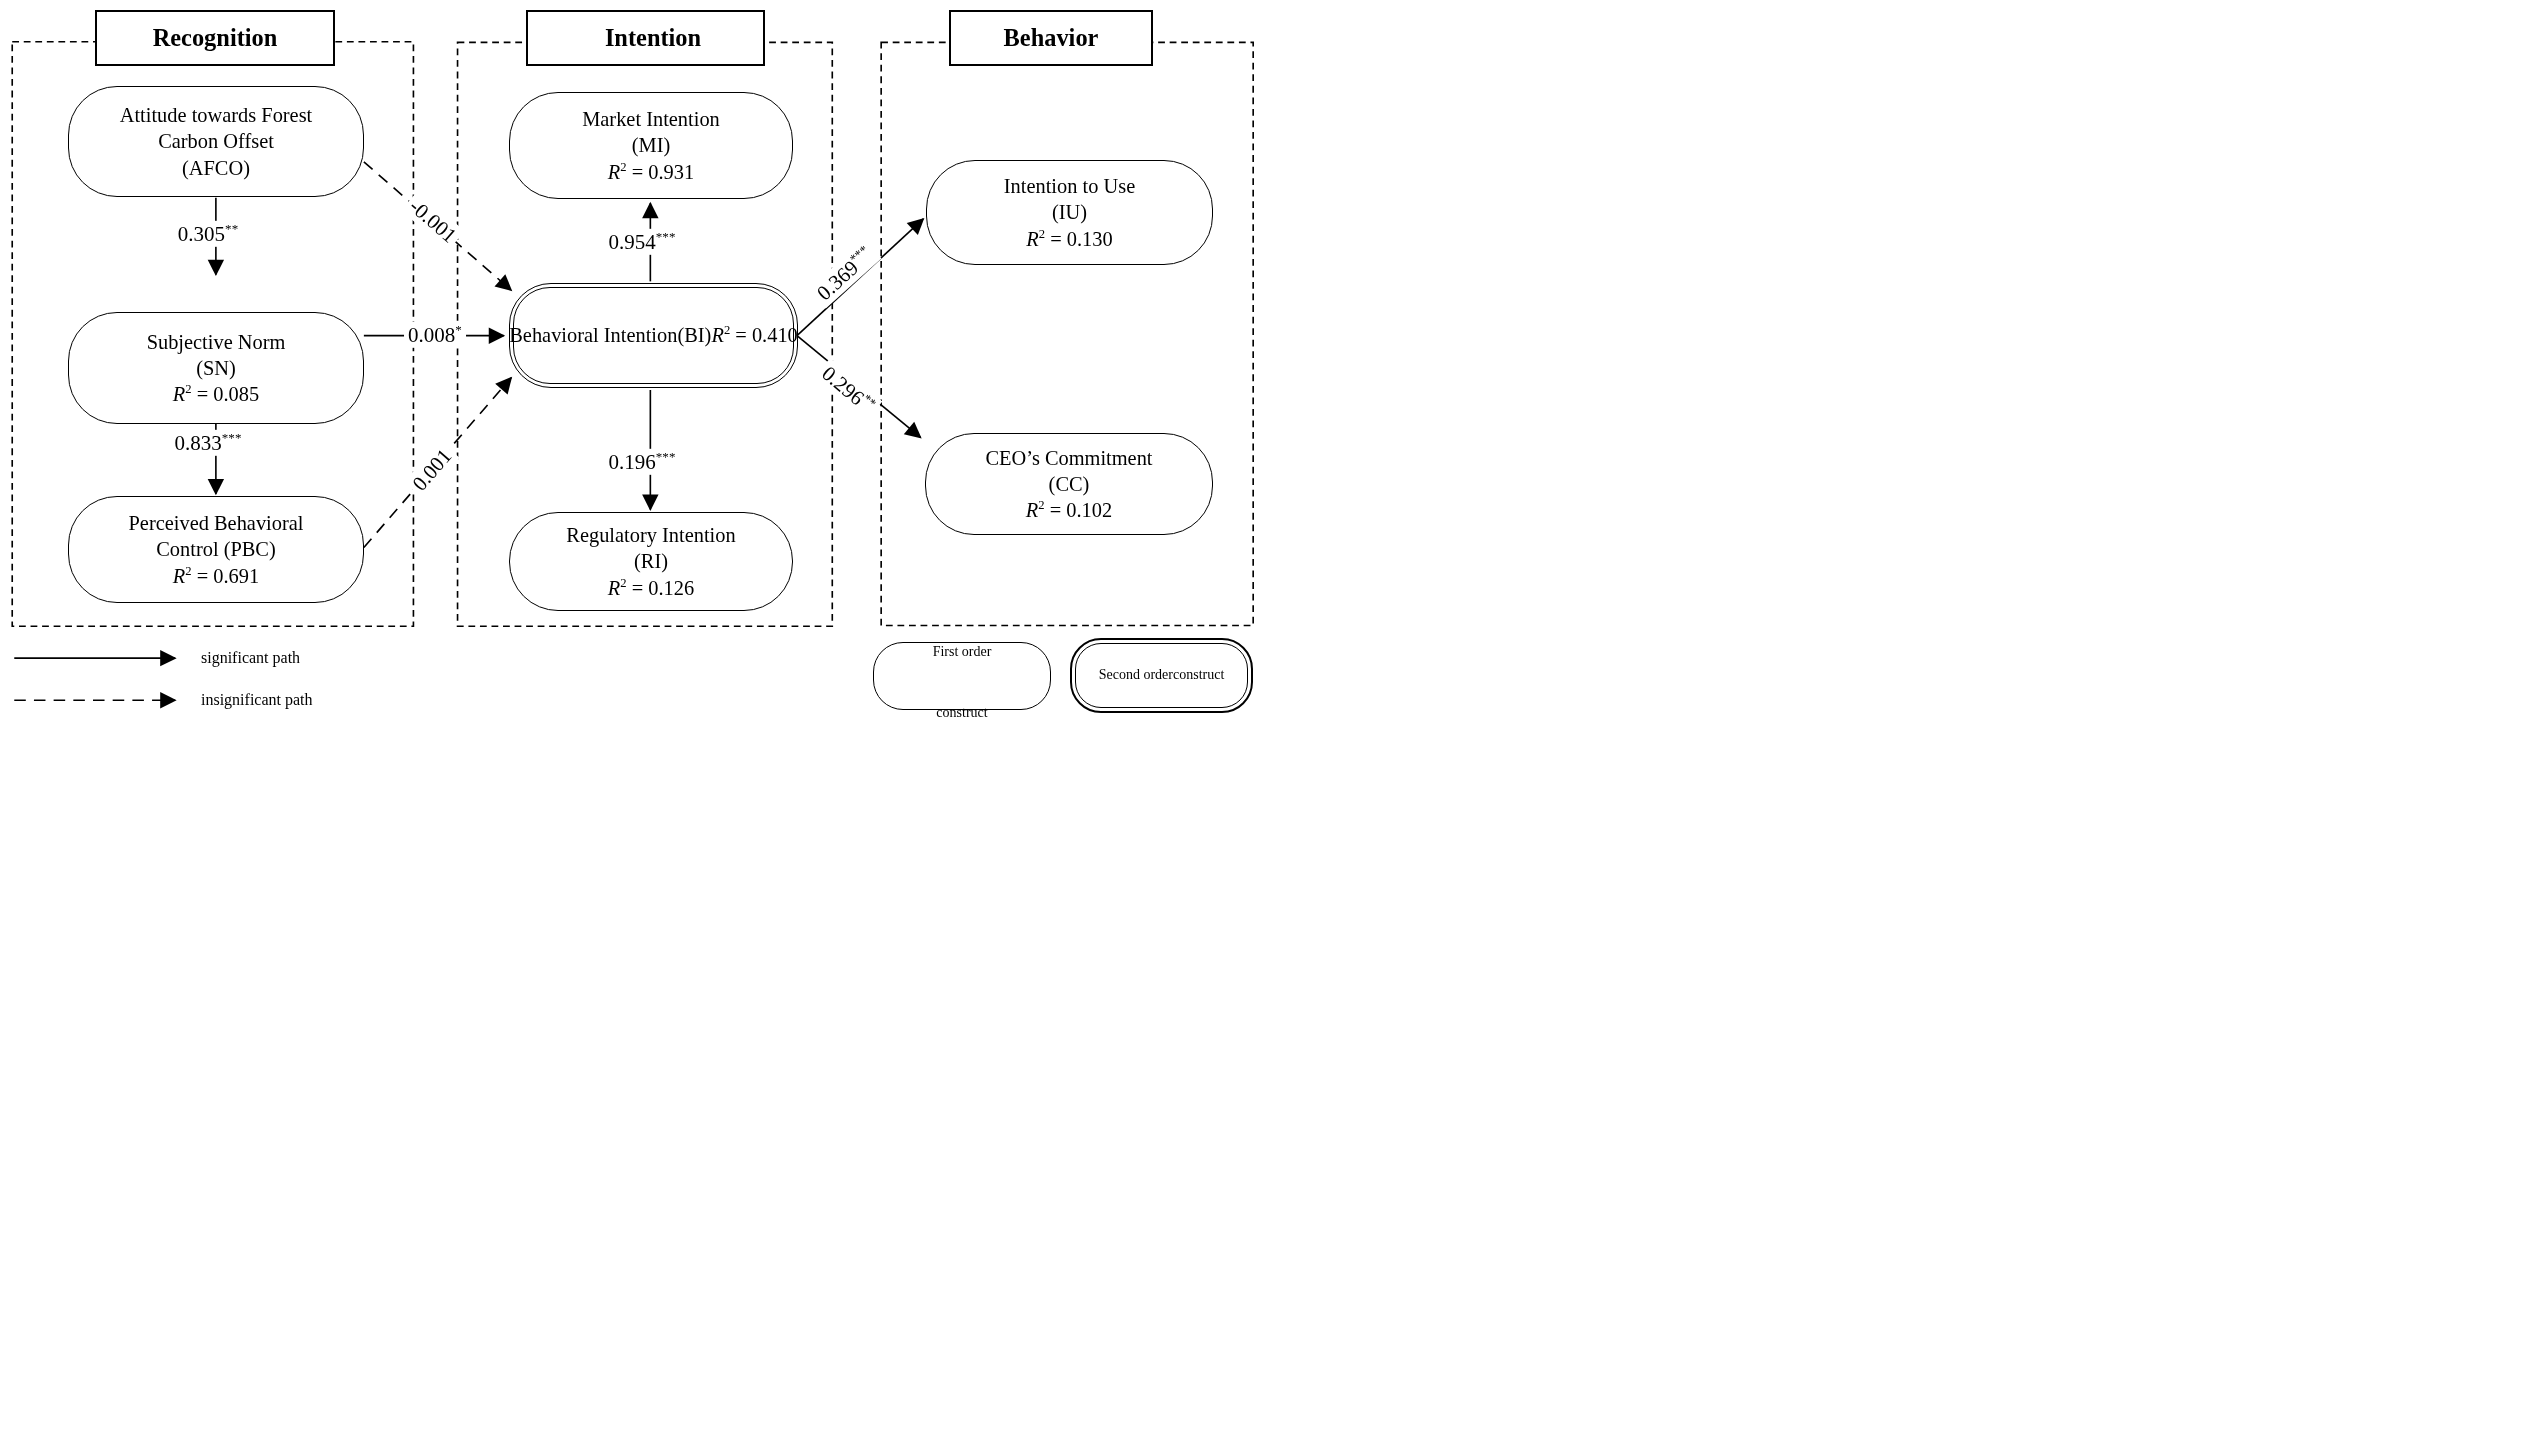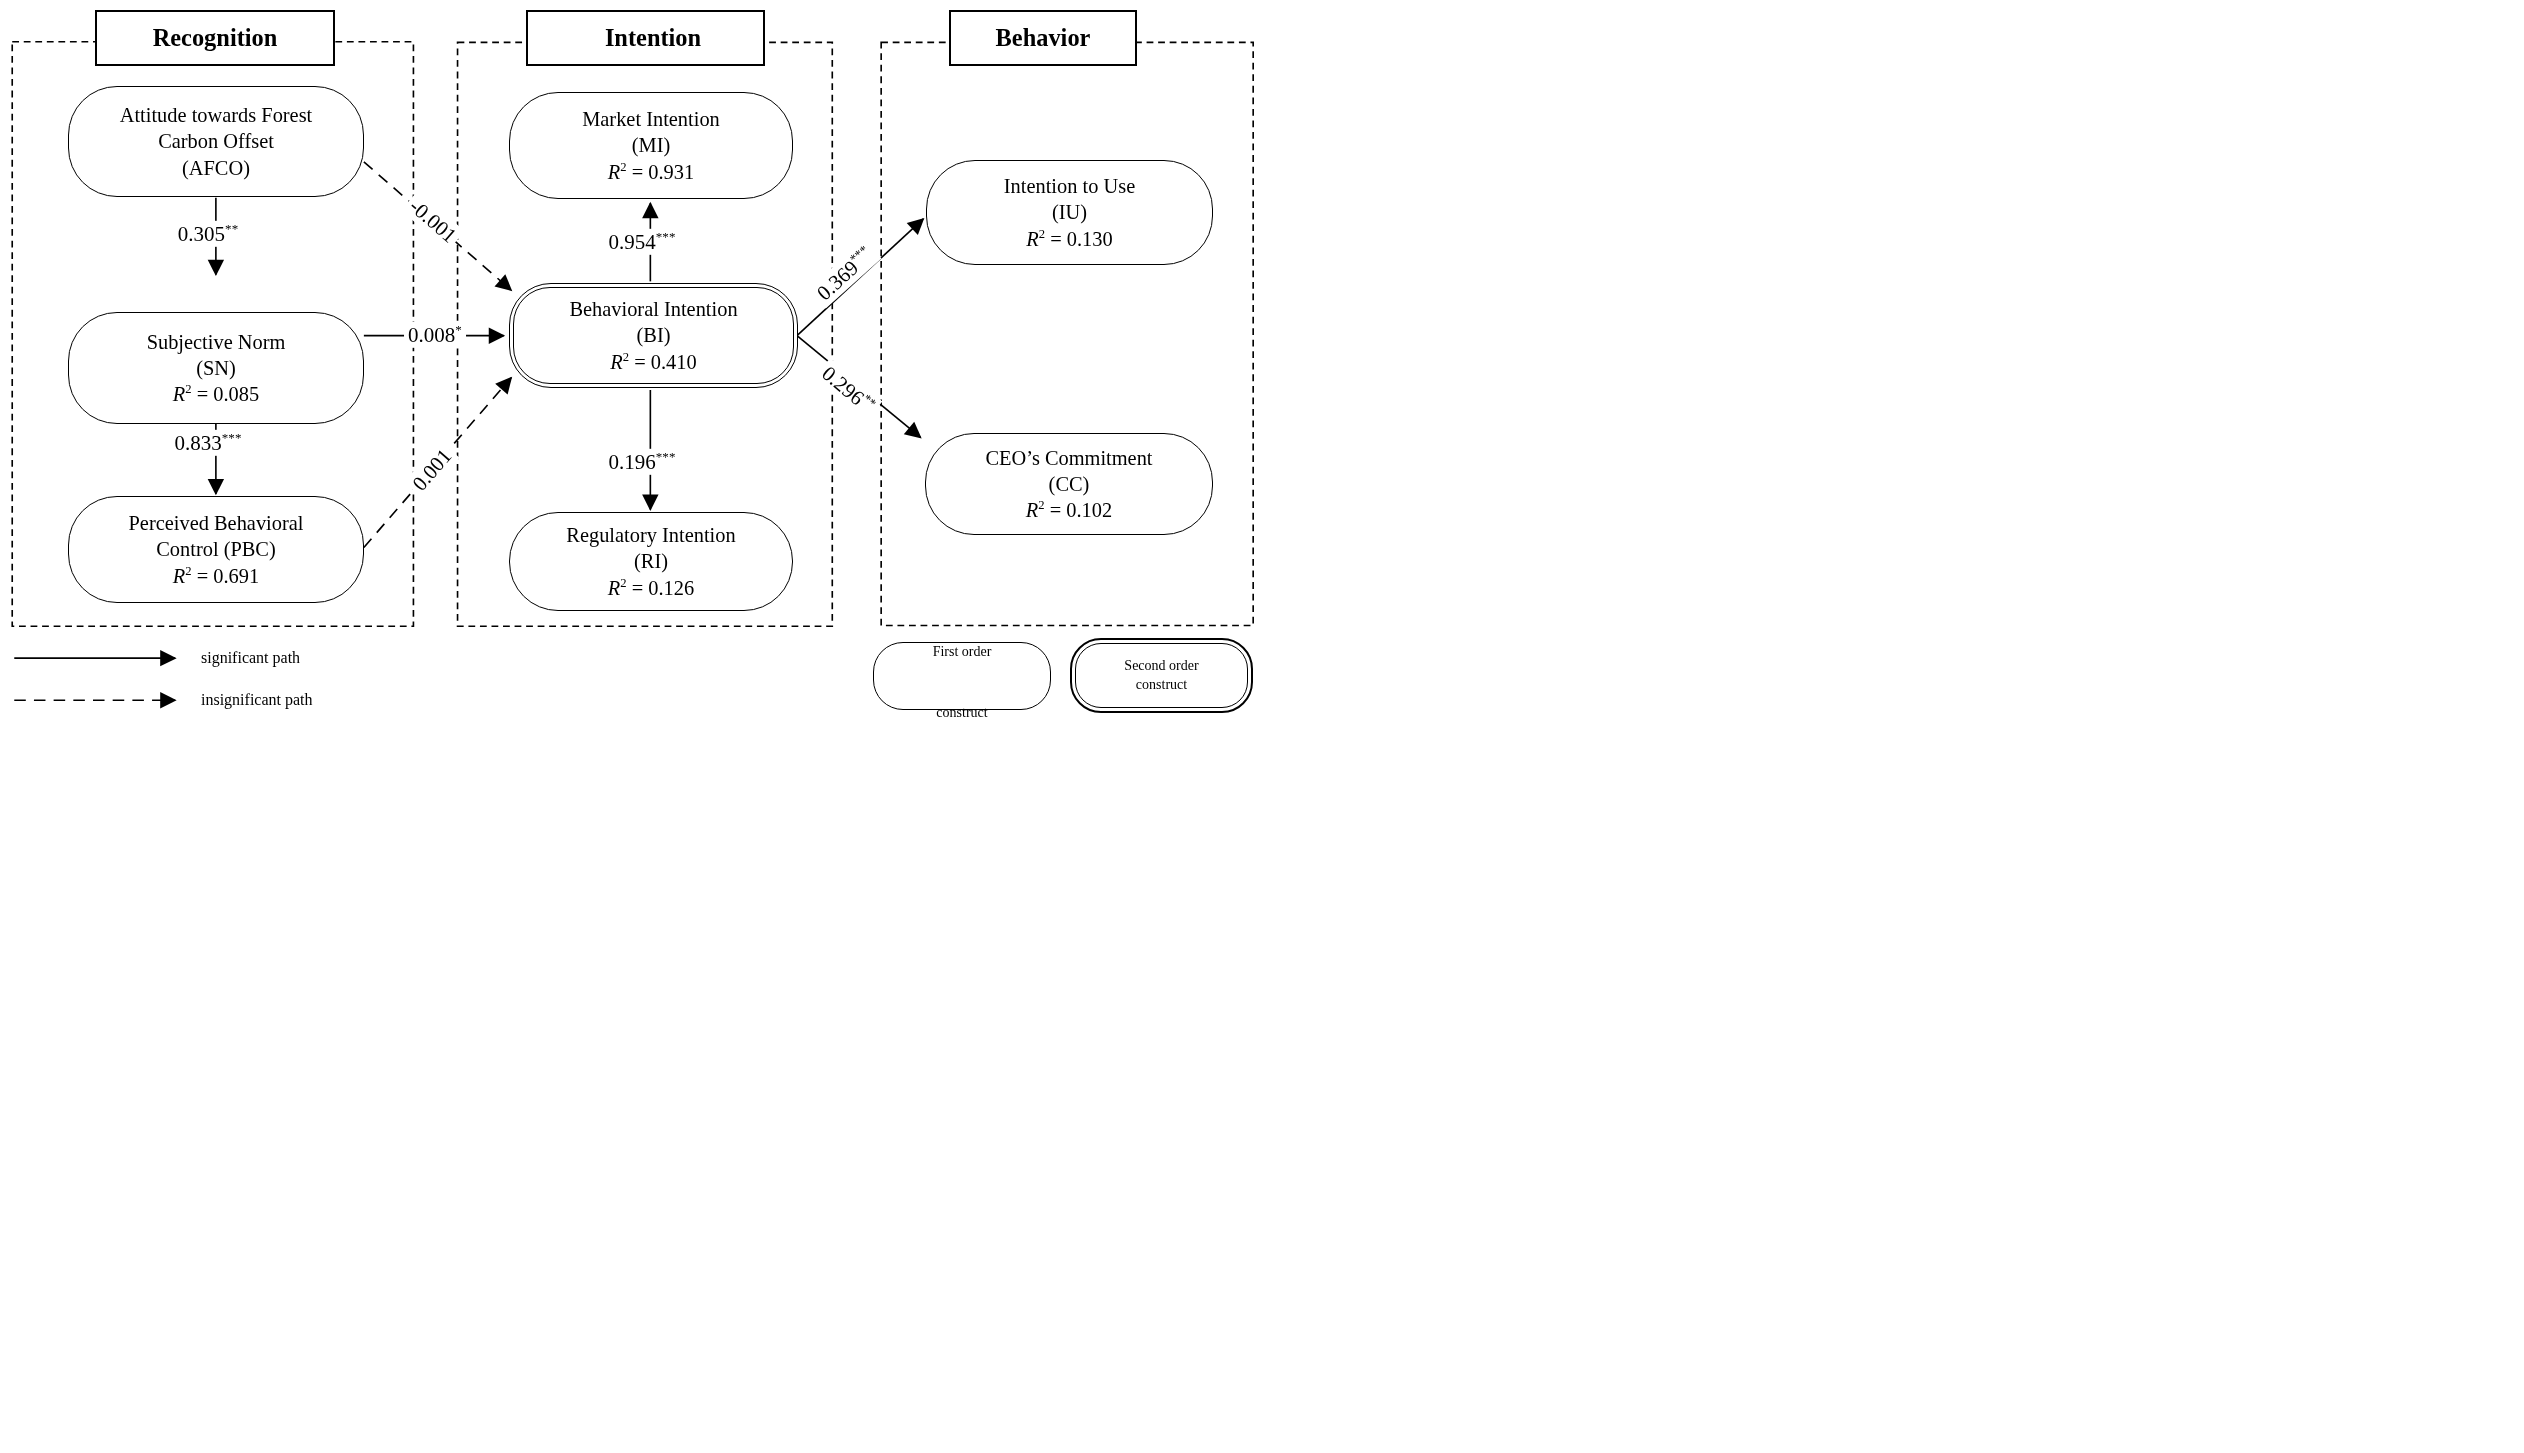--- a/index.html
+++ b/index.html
@@ -28,21 +28,21 @@
   .node {
     position: absolute; box-sizing: border-box; z-index: 2;
     border: 1.6px solid #000; border-radius: 49px; background: #fff;
     display: flex; flex-direction: column; align-items: center; justify-content: center;
     text-align: center; font-size: 20.4px; line-height: 1.28; white-space: nowrap;
   }
   .node.double { border-radius: 42px; padding: 2.7px; }
   .dbl-inner {
     box-sizing: border-box; width: 100%; height: 100%;
     border: 1.6px solid #000; border-radius: 37px;
-    display: flex; flex-direction: column; align-items: center; justify-content: center;
+    display: flex; flex-direction: row; align-items: center; justify-content: center;
     text-align: center;
   }
   .r2line i { font-style: italic; }
   sup { font-size: 0.62em; line-height: 0; }
 
   .plabel {
     position: absolute; z-index: 3; background: #fff;
     font-size: 21px; white-space: nowrap; padding: 0.7px 4.1px;
     transform: translate(-50%, -50%);
   }
@@ -89,21 +89,21 @@
     <line class="wire" x1="21" y1="969" x2="258" y2="969" marker-end="url(#ah)"></line>
     <line class="wire dash" x1="21" y1="1031" x2="258" y2="1031" marker-end="url(#ah)"></line>
   </svg>
 
   <div class="ptitle" style="left:95px; top:9.5px; width:240px;">
     <span>Recognition</span>
   </div>
   <div class="ptitle" style="left:526px; top:10.2px; width:239px;padding-left:15px;">
     <span>Intention</span>
   </div>
-  <div class="ptitle" style="left:949px; top:9.5px; width:188px;">
+  <div class="ptitle" style="left:949px; top:9.5px; width:204px;">
     <span>Behavior</span>
   </div>
 
   <div class="node" style="left:68px; top:86px; width:296px; height:111px;">
     <div>Attitude towards Forest</div>
     <div>Carbon Offset</div>
     <div>(AFCO)</div>
   </div>
 
   <div class="node" style="left:68px; top:280px; width:296px; height:112px;margin-top:32px;">

